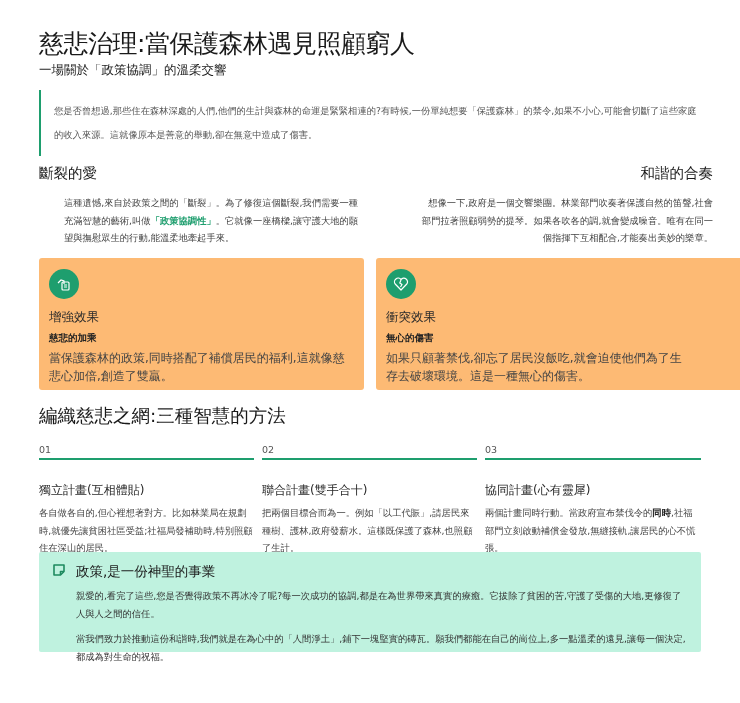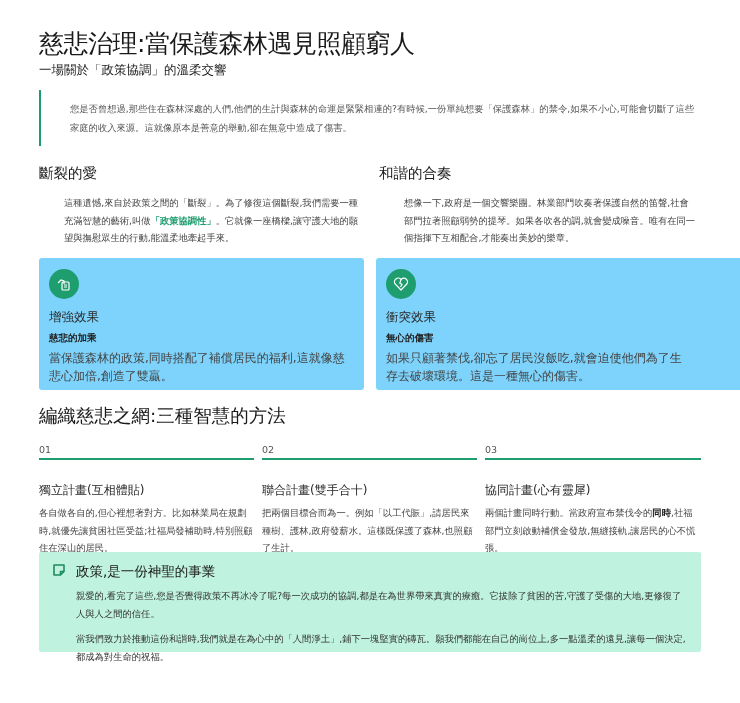--- a/index.html
+++ b/index.html
@@ -1,28 +1,28 @@
 <!DOCTYPE html>
 <html><head>
 <meta charset="utf-8">
 <style>
   * { box-sizing: border-box; margin: 0; padding: 0; }
   html, body { width: 740px; height: 703px; background: #ffffff; overflow: hidden; }
   body { font-family: "DejaVu Sans", "Liberation Sans", sans-serif; color: #1f1f1f; position: relative; }
   .page { position: absolute; left: 39px; top: 0; width: 662px; }
   .title { position: absolute; top: 27px; left: 0; font-size: 25px; font-weight: 400; color: #1a1a1a; white-space: nowrap; letter-spacing: -0.5px; }
   .subtitle { position: absolute; top: 62px; left: 0; font-size: 12.5px; color: #222; white-space: nowrap; }
-  .intro { position: absolute; top: 90px; left: 0; width: 662px; border-left: 2px solid #1e9e6e; padding: 9px 0 9px 29px; font-size: 9.3px; line-height: 19px; color: #555; }
+  .intro { position: absolute; top: 90px; left: 0; width: 662px; border-left: 2px solid #1e9e6e; padding: 9px 0 9px 13px; font-size: 9.3px; line-height: 24px; color: #555; }
   .col2 { position: absolute; top: 164px; width: 325px; }
   .col2.left { left: 0; }
-  .col2.right { left: 340px; width: 318px; }
+  .col2.right { left: 356px; width: 318px; text-align: right; }
   .col2 h2 { font-size: 14.5px; font-weight: 400; color: #1a1a1a; margin-bottom: 11px; }
   .col2 p { font-size: 9.3px; line-height: 17.5px; color: #444; margin-left: 25px; }
   .hl { color: #1e9e6e; font-weight: 700; }
-  .card { position: absolute; top: 258px; height: 132px; background: #7dd3fc; border-radius: 3px; padding: 11px 10px; }
+  .card { position: absolute; top: 258px; height: 132px; background: #fdba74; border-radius: 3px; padding: 11px 10px; }
   .card.left { left: 0; width: 325px; }
   .card.right { left: 337px; width: 366px; }
   .card .icon { width: 30px; height: 30px; border-radius: 50%; background: #1e9e6e; display: flex; align-items: center; justify-content: center; }
   .card h3 { font-size: 12.5px; font-weight: 400; color: #2a2a2a; margin-top: 10px; }
   .card h4 { font-size: 9.5px; font-weight: 700; color: #222; margin-top: 6px; }
   .card p { font-size: 12px; line-height: 17.5px; color: #444; margin-top: 5px; width: 300px; }
   .h2big { position: absolute; top: 403px; left: 0; font-size: 18.5px; font-weight: 400; color: #1a1a1a; white-space: nowrap; }
   .step { position: absolute; top: 444px; width: 215px; }
   .step .num { font-size: 9.5px; color: #555; padding-bottom: 3px; border-bottom: 2px solid #1e9e6e; }
   .step h3 { font-size: 12px; font-weight: 400; color: #2a2a2a; margin-top: 22px; white-space: nowrap; }

